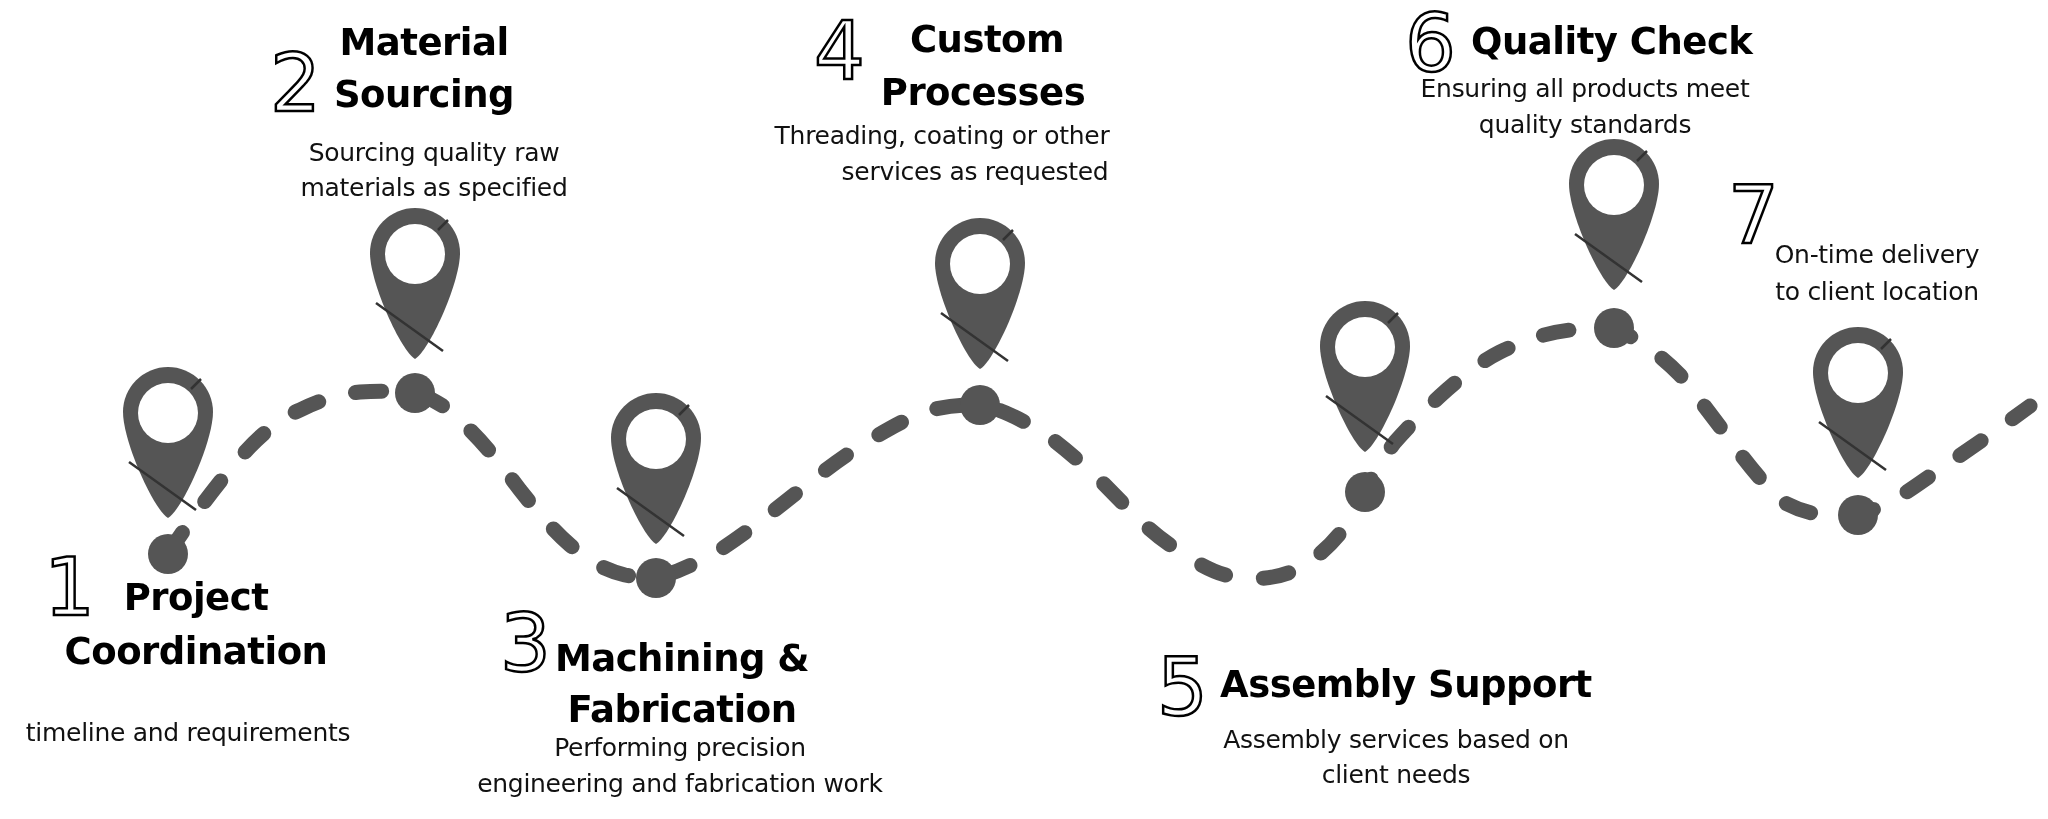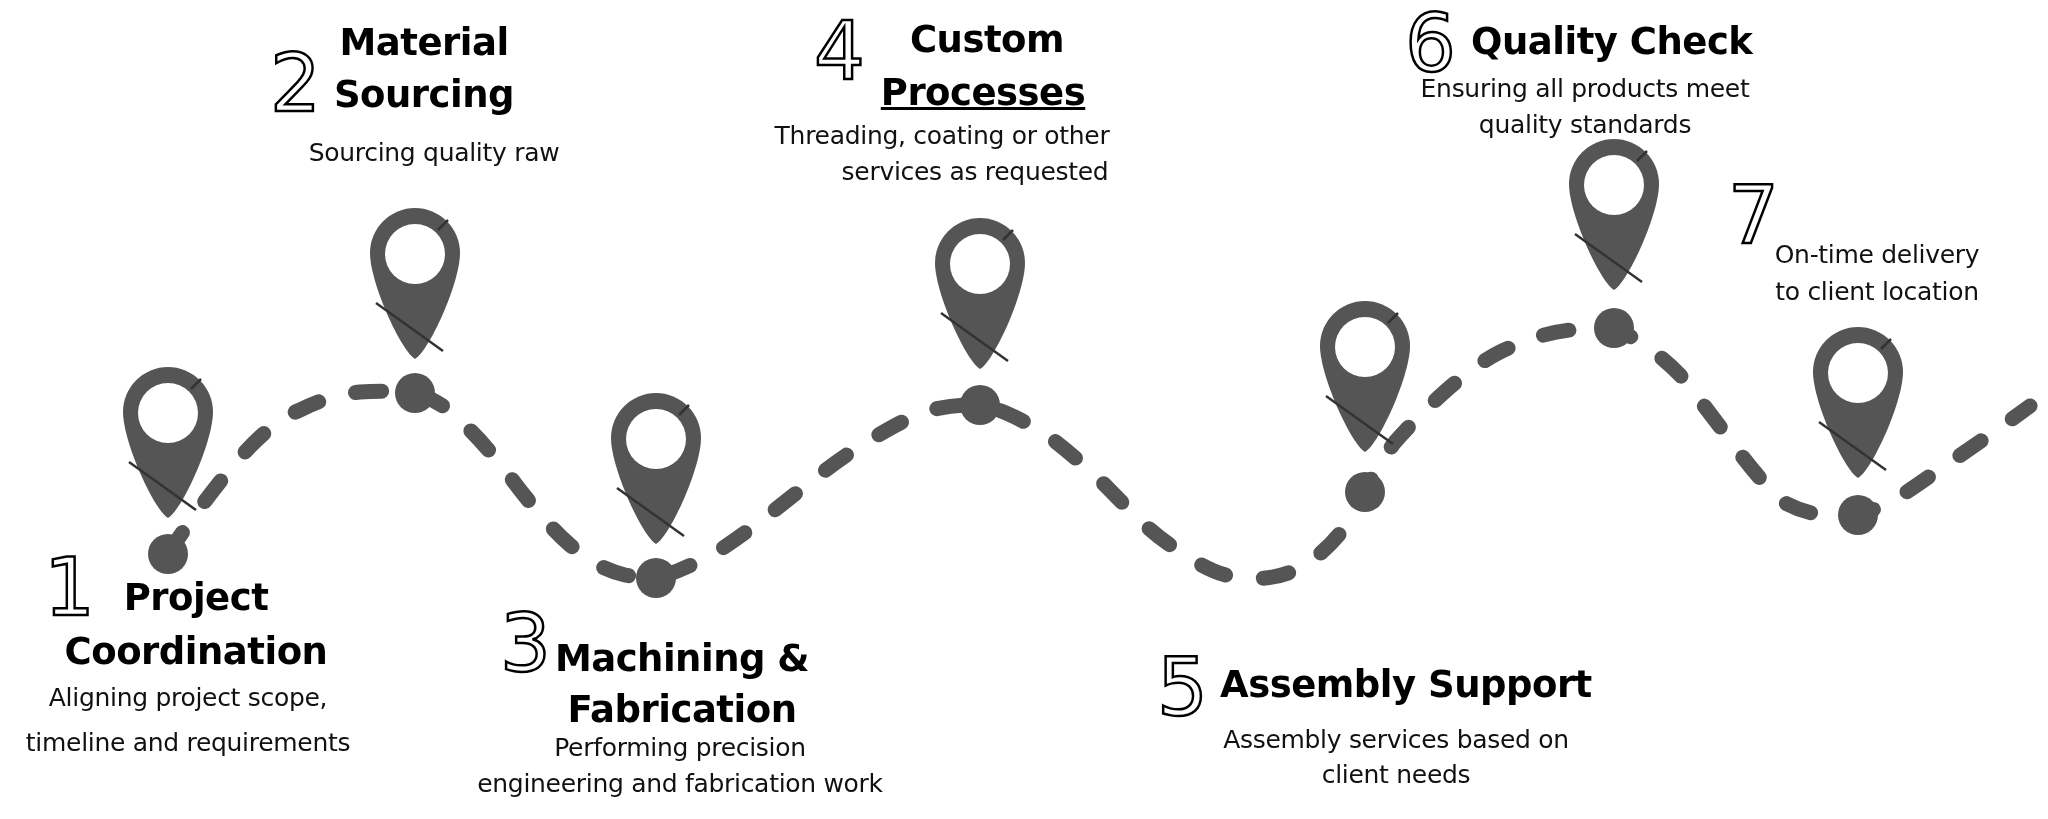--- a/index.html
+++ b/index.html
@@ -72,40 +72,40 @@
           <circle cx="1858" cy="373" r="30" fill="#ffffff"></circle>
           <circle cx="1858" cy="515" r="20" fill="#555555"></circle>
         </g>
       </g>
   </svg>
 
   
   <div class="num" style="left:44px; top:548px;">1</div>
   <div class="heading center" style="left:196px; top:571px;">Project</div>
   <div class="heading center" style="left:196px; top:625px;">Coordination</div>
-  <div class="desc" style="left:188px; top:680px;">Aligning project scope,</div>
-  <div class="desc" style="left:188px; top:715px;margin-top:10px;">timeline and requirements</div>
+  <div class="desc" style="left:188px; top:715px;">timeline and requirements</div>
 
   
   <div class="num" style="left:270px; top:44px;">2</div>
   <div class="heading center" style="left:424px; top:16px;">Material</div>
   <div class="heading center" style="left:424px; top:68px;">Sourcing</div>
   <div class="desc" style="left:434px; top:135px;">Sourcing quality raw</div>
+  <div class="desc" style="left:434px; top:170px;">materials as specified</div>
 
   
   <div class="num" style="left:500px; top:604px;">3</div>
   <div class="heading center" style="left:682px; top:632px;">Machining &amp;</div>
   <div class="heading center" style="left:682px; top:683px;">Fabrication</div>
   <div class="desc" style="left:680px; top:730px;">Performing precision</div>
   <div class="desc" style="left:680px; top:766px;">engineering and fabrication work</div>
 
   
   <div class="num" style="left:814px; top:12px;">4</div>
   <div class="heading center" style="left:987px; top:13px;">Custom</div>
-  <div class="heading center" style="left:983px; top:66px;text-decoration:underline;">Processes</div>
+  <div class="heading center" style="left:983px; top:66px;">Processes</div>
   <div class="desc" style="left:942px; top:118px;">Threading, coating or other</div>
   <div class="desc" style="left:975px; top:154px;">services as requested</div>
 
   
   <div class="num" style="left:1157px; top:648px;">5</div>
   <div class="heading" style="left:1220px; top:658px;text-align:right;">Assembly Support</div>
   <div class="desc" style="left:1396px; top:722px;">Assembly services based on</div>
   <div class="desc" style="left:1396px; top:757px;">client needs</div>
 
   

